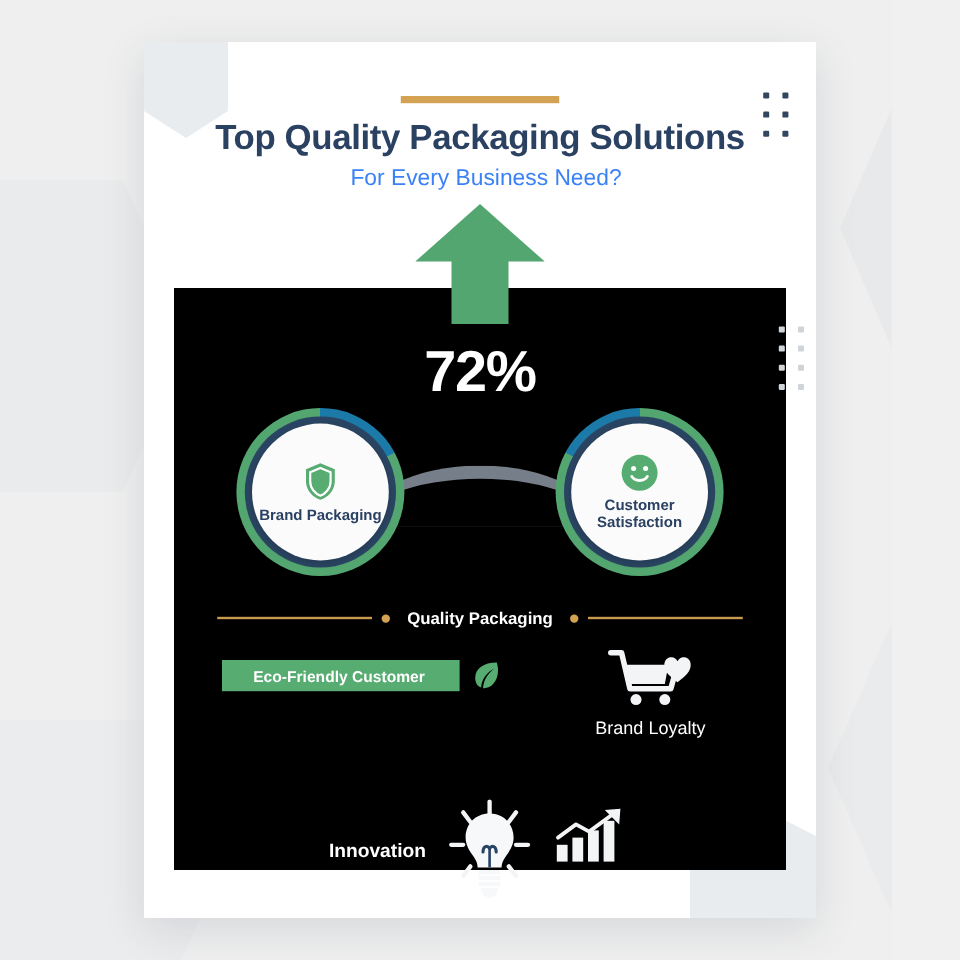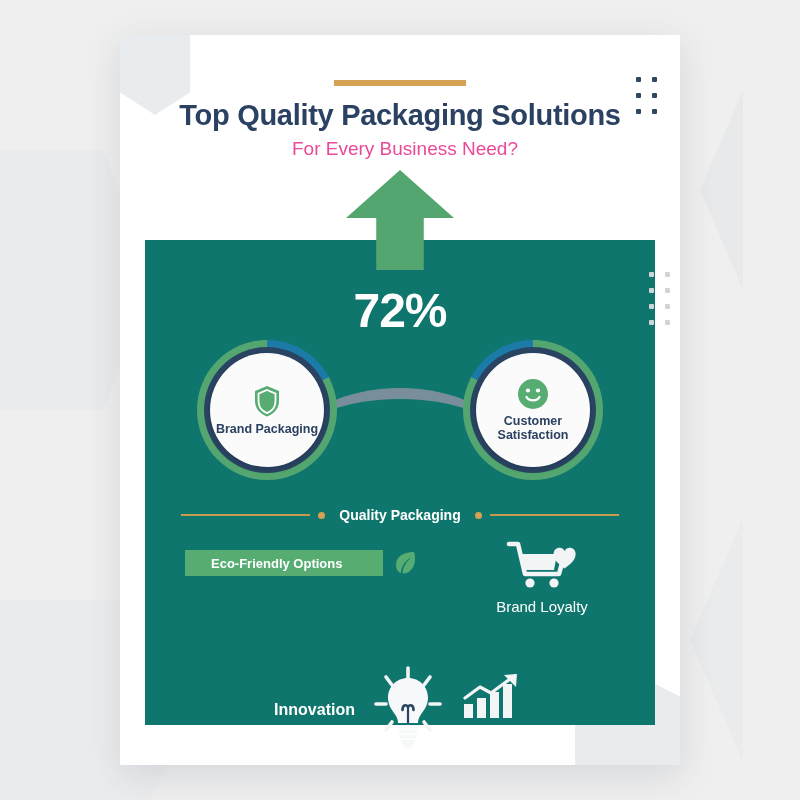--- a/index.html
+++ b/index.html
@@ -79,21 +79,21 @@
     font-weight: bold;
     color: #2b4162;
     letter-spacing: -.3px;
   }
   .subtitle {
     position: absolute;
     left: 0; right: 0;
     top: 103px;
     text-align: center;
     font-size: 19px;
-    color: #ec4899;
+    color: #3b82f6;
     margin-left: 10px;
   }
 
   
   .dot-grid {
     position: absolute;
     display: grid;
     gap: 11px;
   }
   .dot-grid.light-dots { grid-template-columns: repeat(2, 5px); }
@@ -107,21 +107,21 @@
   .dots-panel { left: 504px; top: 32px; }
   .dots-panel span { background: #cfd4d8; }
 
   
   .panel {
     position: absolute;
     left: 25px;
     top: 205px;
     width: 510px;
     height: 485px;
-    background: #0f766e;
+    background: #000000;
   }
 
   
   .arrow {
     position: absolute;
     left: 50%;
     transform: translateX(-50%);
     top: 135px;
     width: 108px;
     height: 100px;
@@ -398,21 +398,21 @@
         <div class="line"></div>
         <div class="dot"></div>
         <div class="dtext">Quality Packaging</div>
         <div class="dot"></div>
         <div class="line"></div>
       </div>
 
       <div class="bars">
 
         <div class="bar-row">
-          <div class="bar green">Eco-Friendly Options</div>
+          <div class="bar green">Eco-Friendly Customer</div>
           <span class="bar-icon">
             <svg width="24" height="26" viewBox="0 0 24 26">
               <path d="M21 2 C10 2 3 7 3 15 C3 19 5 22 8 23 C8 16 13 10 19 7 C14 11 10 16 9.5 23.5 C16 24 22 18 22 9 C22 6 21.6 3.8 21 2 Z" fill="#57ac72"></path>
             </svg>
           </span>
         </div>
 
       </div>
 
       <div class="loyalty">

